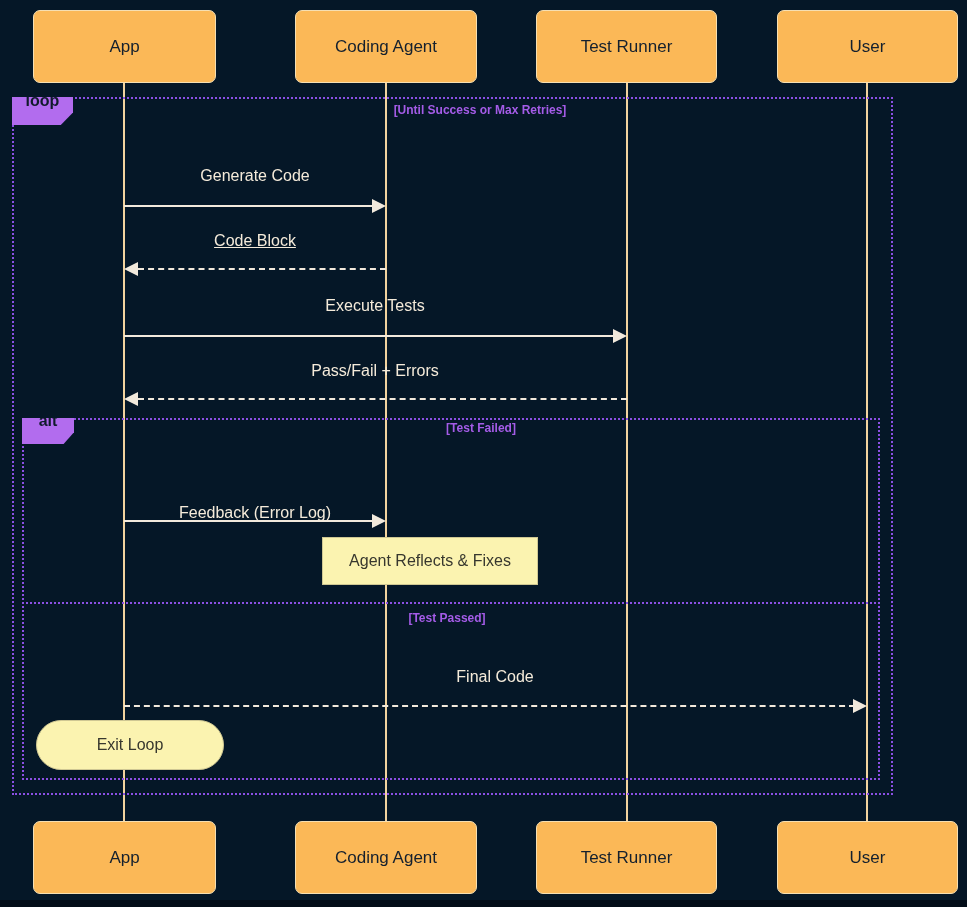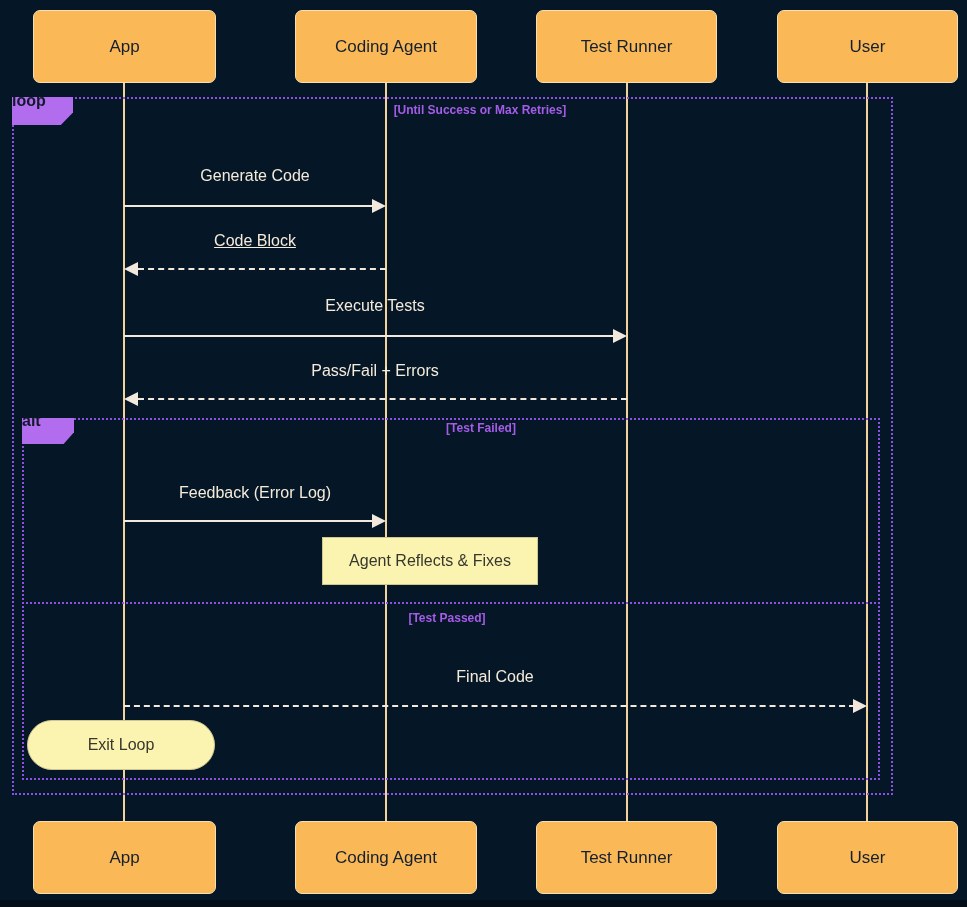--- a/index.html
+++ b/index.html
@@ -30,21 +30,21 @@
     position: absolute; width: 2px; top: 83px; height: 739px;
     background: #F2D39E; z-index: 1;
   }
   
   .frame {
     position: absolute; border: 2px dotted #8B50E4; z-index: 2;
   }
   .tag {
     position: absolute; background: #B26CEE;
     color: #111a2b; font-weight: bold; font-size: 16px;
-    display: flex; align-items: center; justify-content: flex-start;
+    display: flex; align-items: center; justify-content: center;
     clip-path: polygon(0 0, 100% 0, 100% 55%, 80% 100%, 0 100%);
     padding-bottom: 20px;
     z-index: 4;
   }
   .frame-title {
     position: absolute; color: #A55CE8; font-weight: bold; font-size: 12px;
     text-align: center; z-index: 3;
   }
   .divider {
     position: absolute; border-top: 2px dotted #8B50E4; height: 0; z-index: 2;
@@ -132,33 +132,33 @@
   <div class="msg-label" style="left:245px; top:362px;"><span>Pass/Fail + Errors</span></div>
   <div class="dline" style="left:138px; top:398px; width:489px;"></div>
   <div class="arr-l" style="left:124px; top:392px;"></div>
 
   <div class="frame" style="left:22px; top:418px; width:858px; height:362px;"></div>
   <div class="tag" style="left:22px; top:418px; width:52px; height:26px;">
       <span>alt</span>
     </div>
   <div class="frame-title" style="left:381px; top:421px; width:200px;"><span>[Test Failed]</span></div>
 
-  <div class="msg-label" style="left:125px; top:484px;"><span>Feedback (Error Log)</span></div>
+  <div class="msg-label" style="left:125px; top:504px;"><span>Feedback (Error Log)</span></div>
   <div class="line" style="left:124px; top:520px; width:250px;"></div>
   <div class="arr-r" style="left:372px; top:514px;"></div>
 
   <div class="note" style="left:278px; top:537px; width:216px; height:48px;margin-left:44px;">
       <span>Agent Reflects &amp; Fixes</span>
     </div>
 
   <div class="divider" style="left:22px; top:602px; width:858px;"></div>
   <div class="frame-title" style="left:347px; top:611px; width:200px;"><span>[Test Passed]</span></div>
 
   <div class="msg-label" style="left:365px; top:668px;"><span>Final Code</span></div>
   <div class="dline" style="left:124px; top:705px; width:731px;"></div>
   <div class="arr-r" style="left:853px; top:699px;"></div>
 
-  <div class="note" style="left:27px; top:720px; width:188px; height:50px;border-radius:25px;">
+  <div class="note" style="left:36px; top:720px; width:188px; height:50px;border-radius:25px;">
       <span>Exit Loop</span>
     </div>
 
   <div class="bottom-strip"></div>
 </div>
 
 </body></html>

